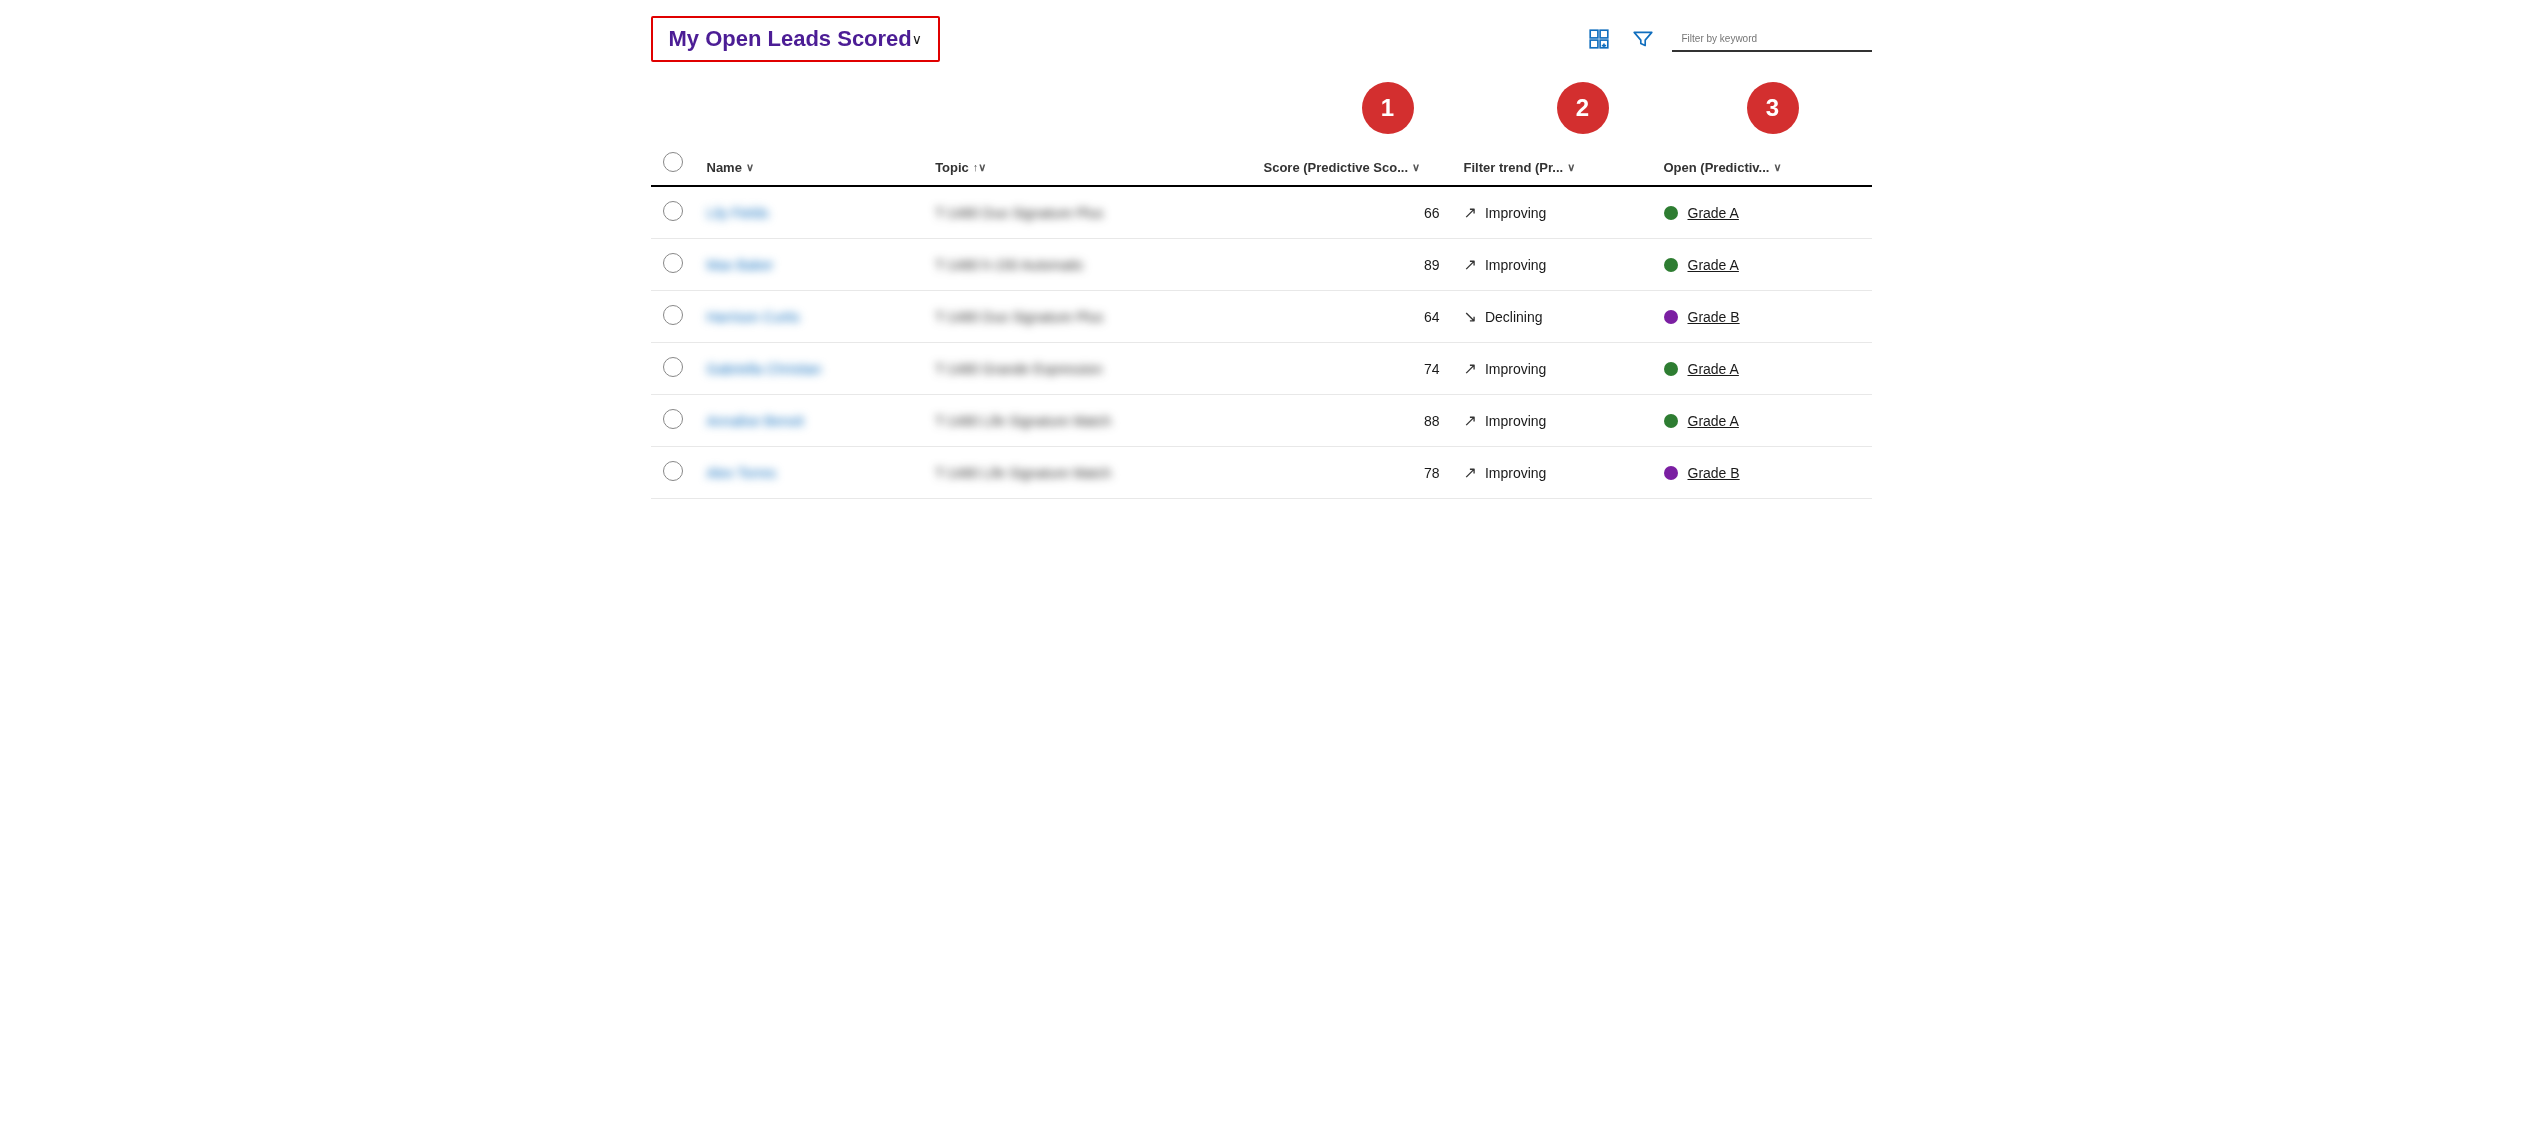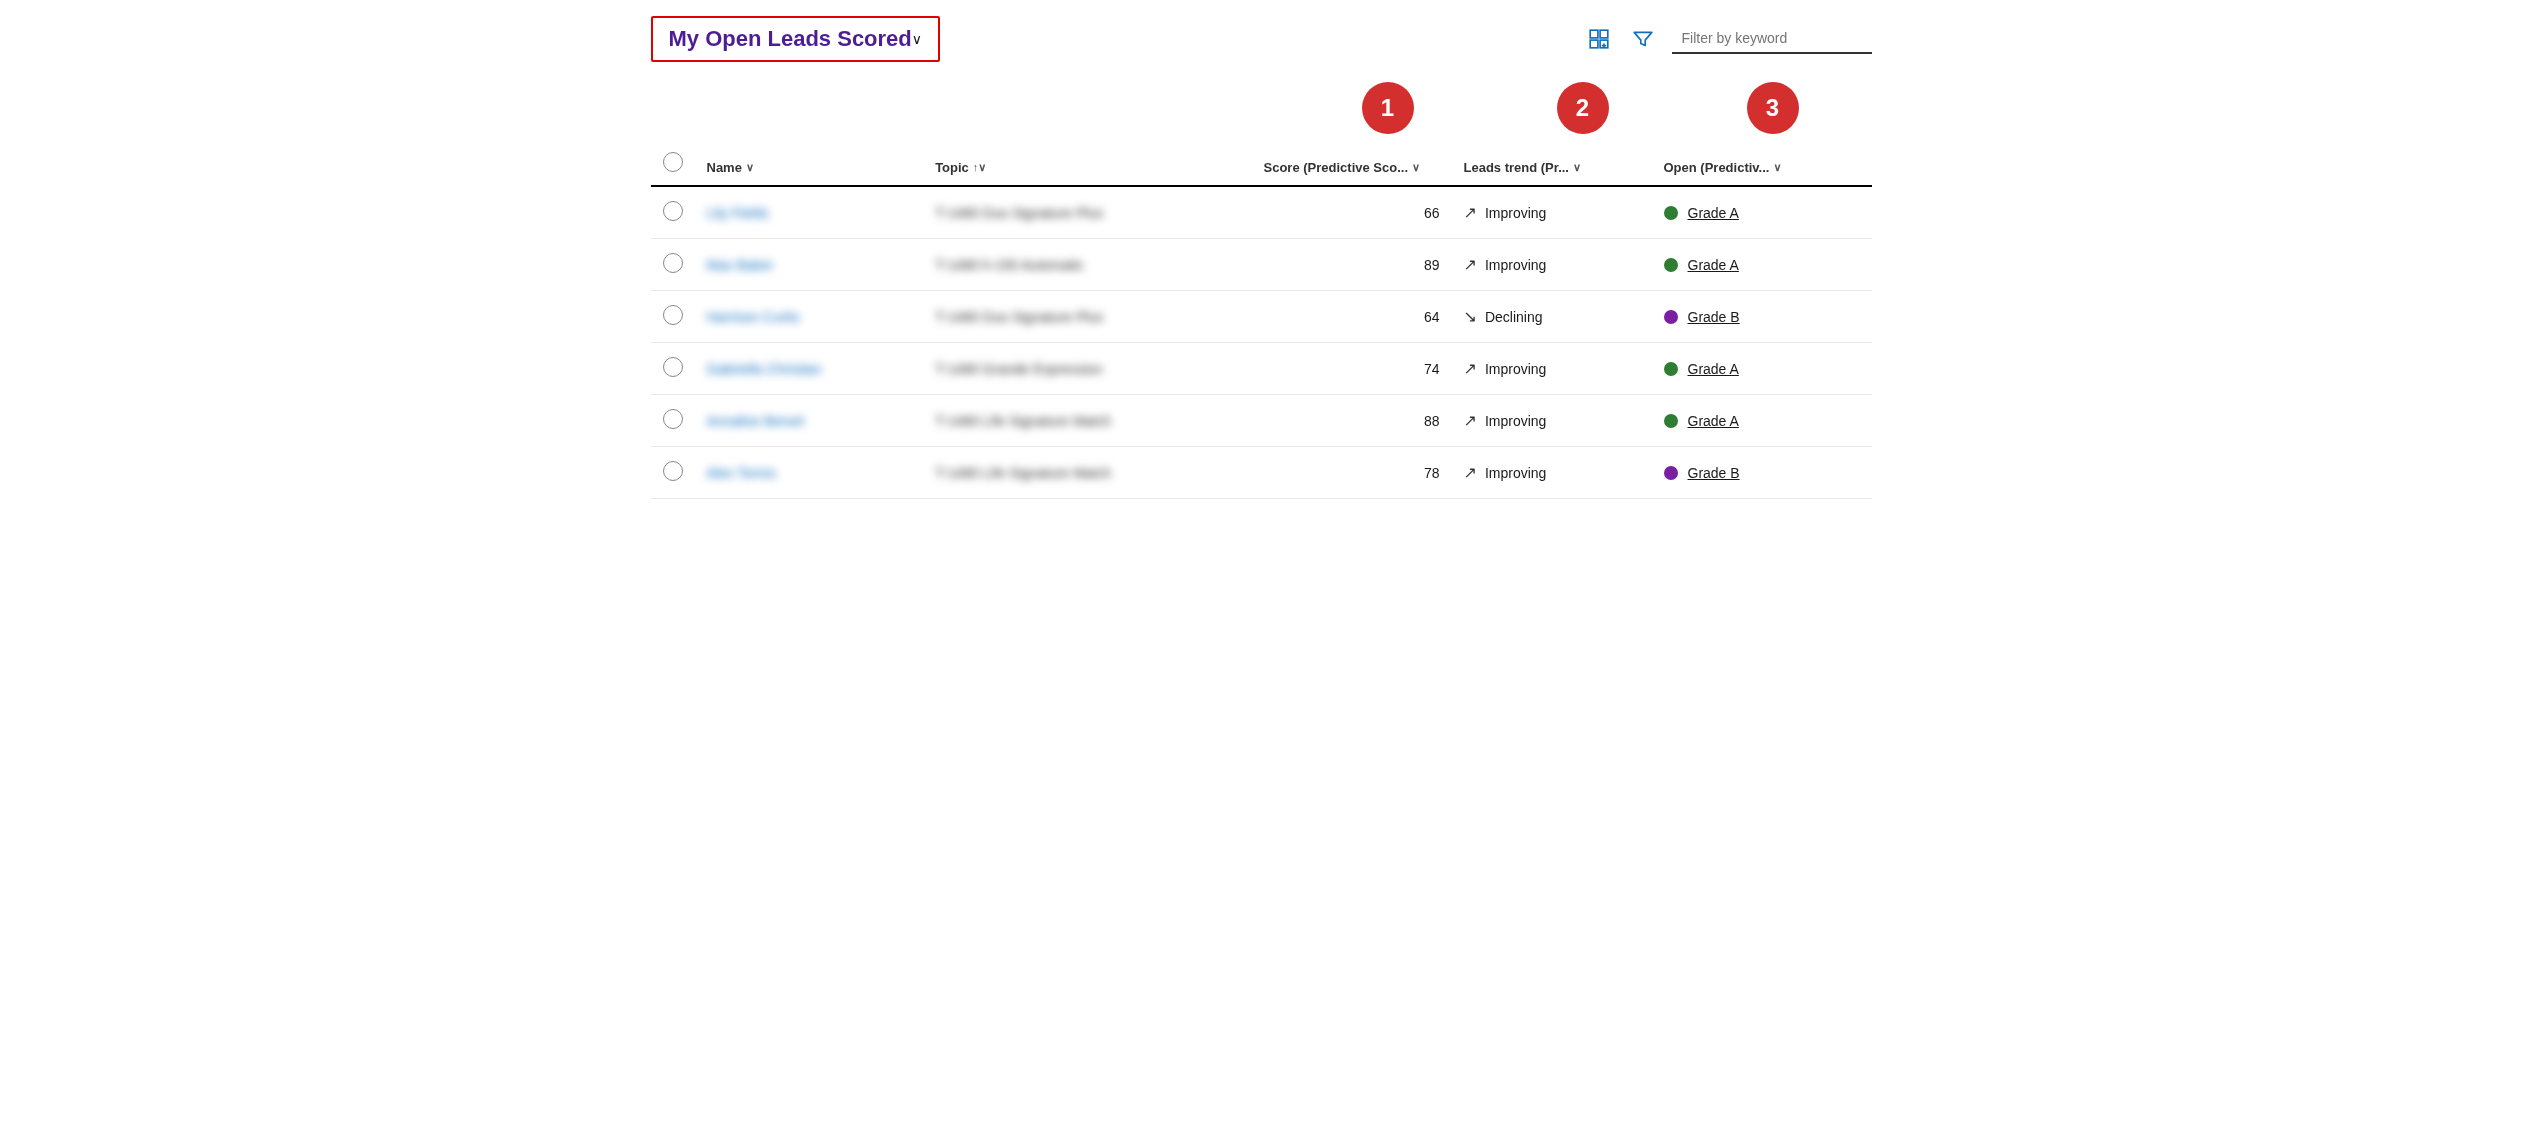--- a/index.html
+++ b/index.html
@@ -64,21 +64,21 @@
     .icon-btn svg {
       width: 22px;
       height: 22px;
     }
 
     .filter-input {
       border: none;
       border-bottom: 2px solid #333;
       outline: none;
       padding: 6px 10px;
-      font-size: 14px;
+      font-size: 10px;
       width: 200px;
       color: #999;
       background: #fff;
     }
 
     .badge-circle {
       width: 52px;
       height: 52px;
       border-radius: 50%;
       background: #d32f2f;
@@ -278,21 +278,21 @@
             </div>
           </th>
           <th class="col-score-header">
             <div class="col-header-label">
               <span>Score (Predictive Sco...</span>
               <span class="sort-icon">∨</span>
             </div>
           </th>
           <th class="col-trend-header">
             <div class="col-header-label">
-              <span>Leads trend (Pr...</span>
+              <span>Filter trend (Pr...</span>
               <span class="sort-icon">∨</span>
             </div>
           </th>
           <th class="col-grade-header">
             <div class="col-header-label">
               <span>Open (Predictiv...</span>
               <span class="sort-icon">∨</span>
             </div>
           </th>
         </tr>

